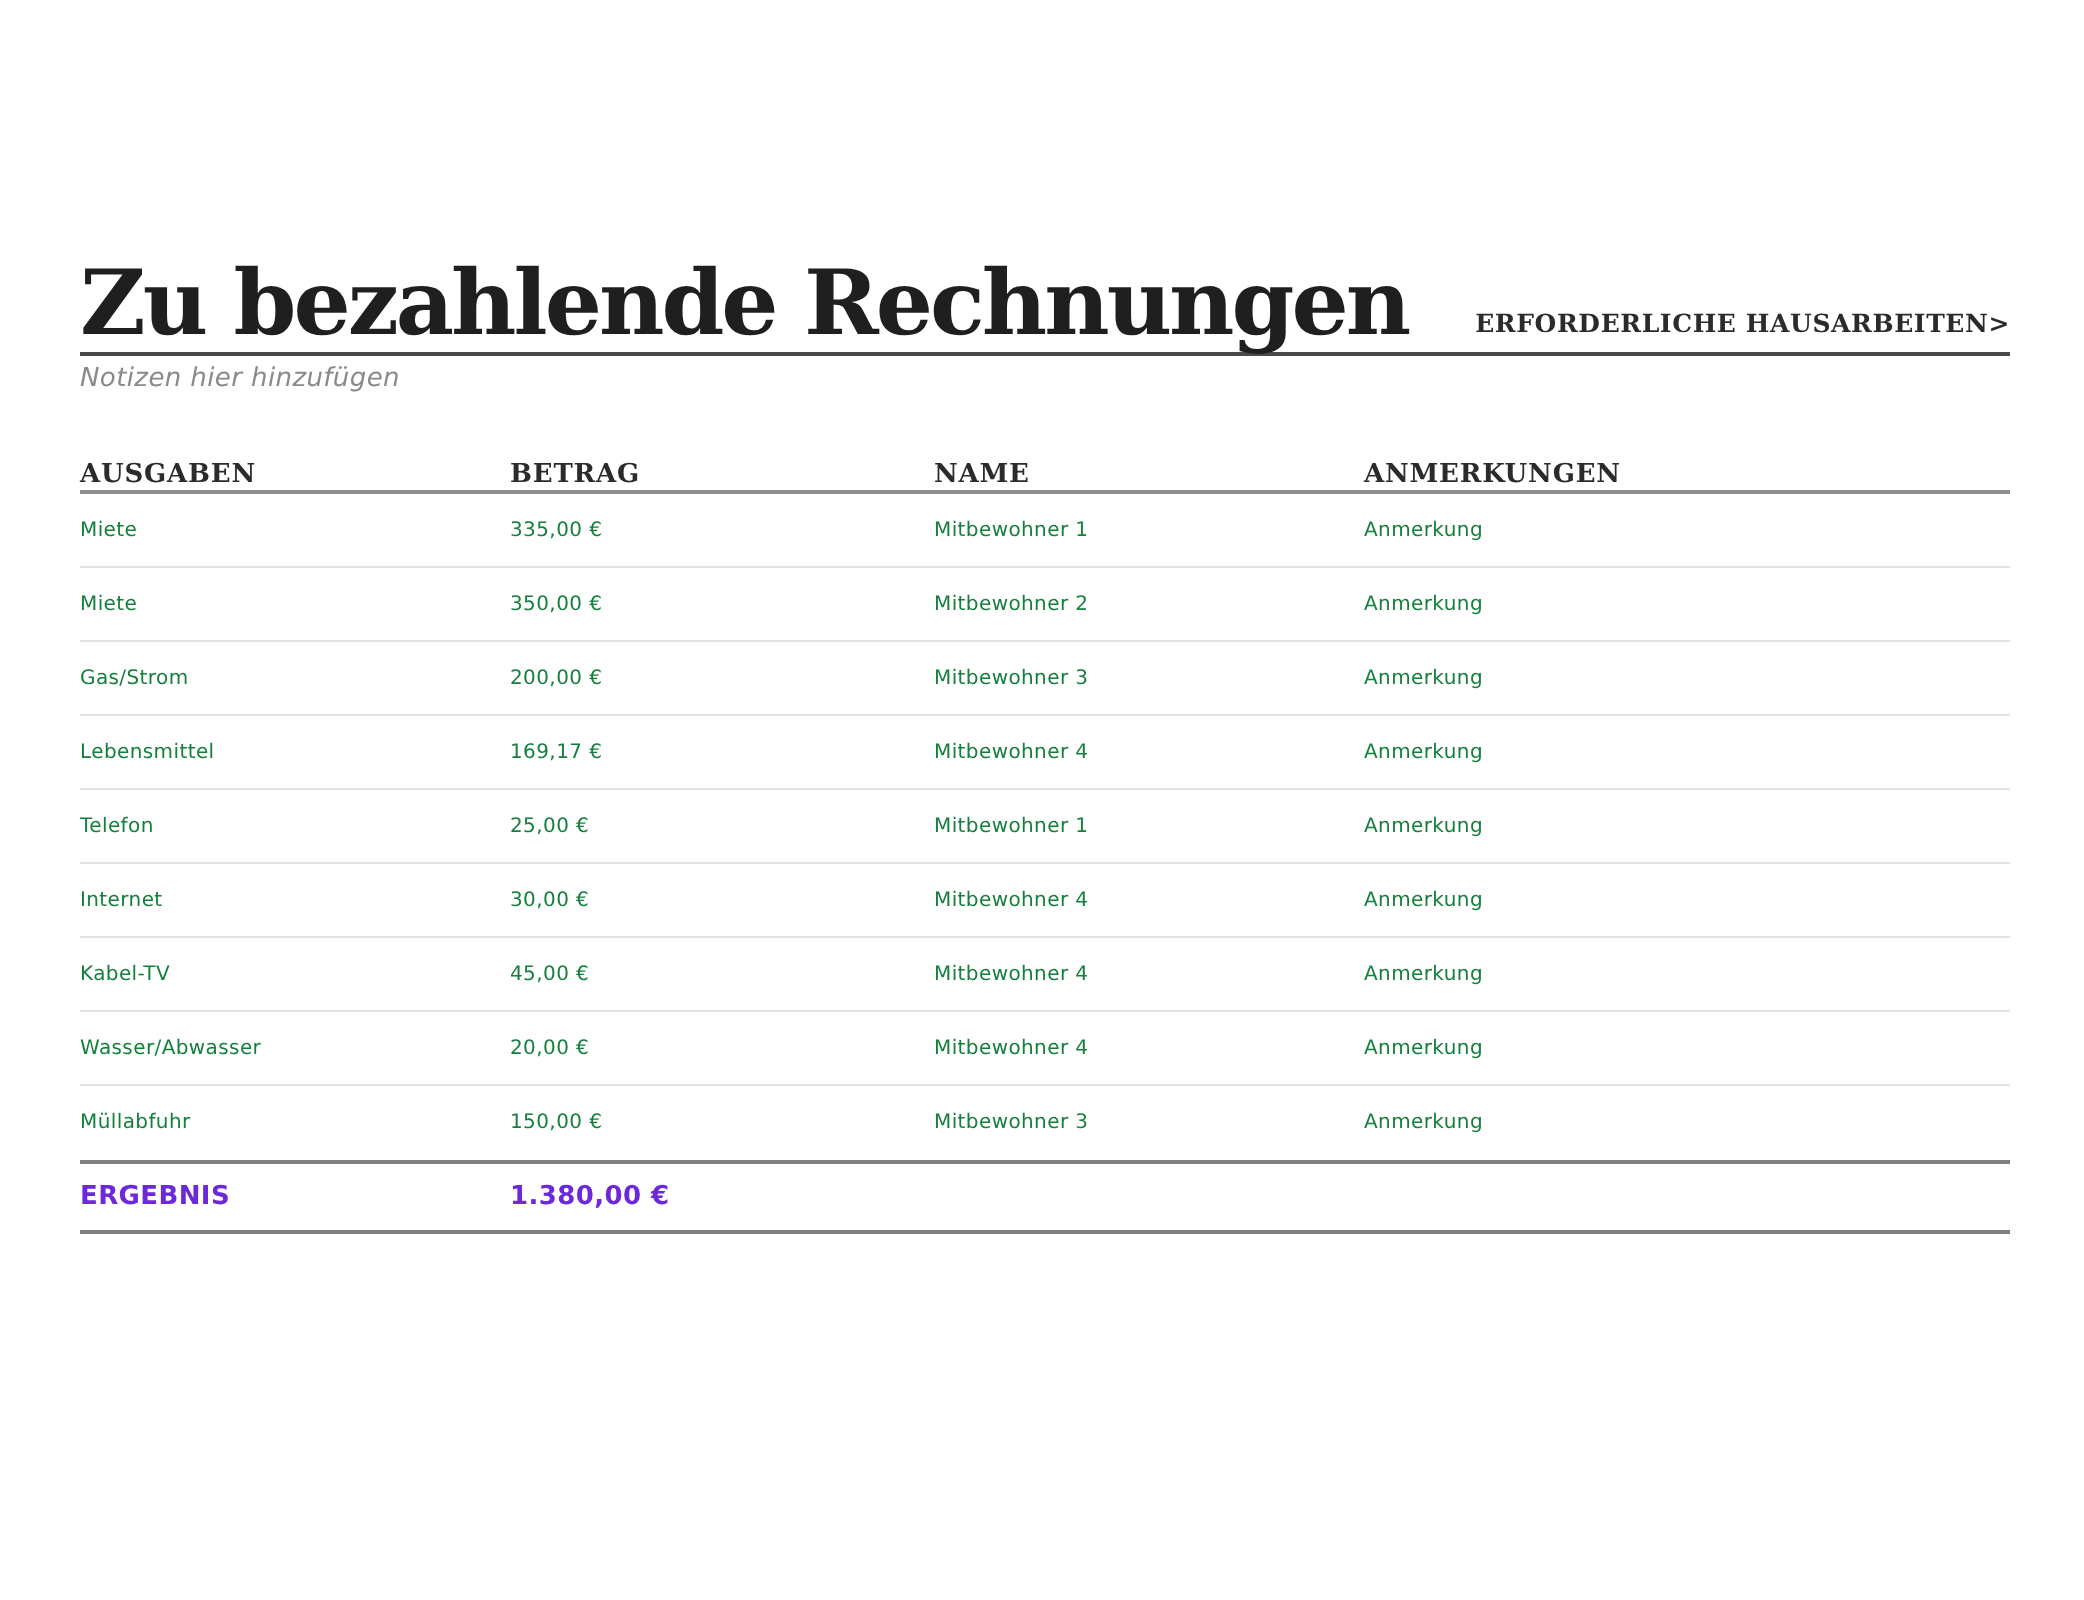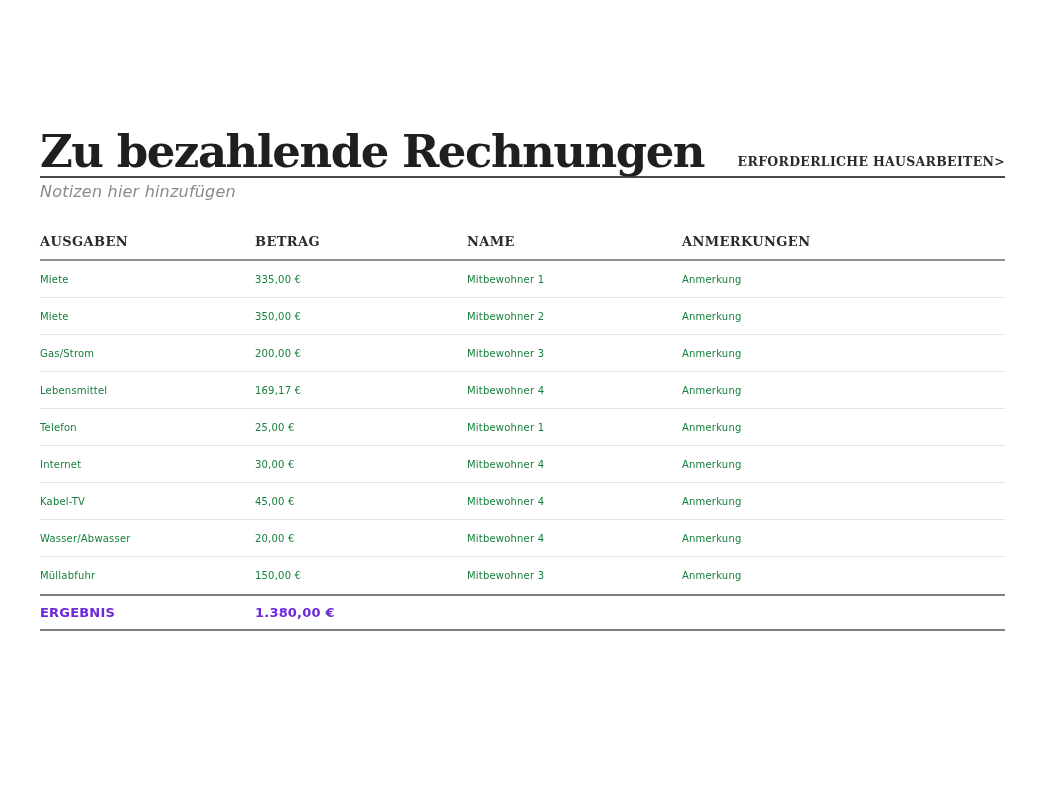--- a/index.html
+++ b/index.html
@@ -47,34 +47,34 @@
     color: #2b2b2b;
     text-decoration: none;
     cursor: pointer;
     white-space: nowrap;
   }
 
   
   .notes {
     margin-top: 4px;
     font-style: italic;
-    font-size: 16px;
+    font-size: 13px;
     color: #8a8a8a;
     letter-spacing: 0.2px;
   }
 
   
   .bills-table { margin-top: 33px; }
   .grid-row {
     display: grid;
     grid-template-columns: 215px 212px 215px 1fr;
     align-items: center;
   }
   .thead {
-    padding-bottom: 10px;
+    padding-bottom: 0;
     border-bottom: 2px solid #8f8f8f;
   }
   .th {
     font-family: "DejaVu Serif", "Liberation Serif", serif;
     font-weight: bold;
     font-size: 13px;
     letter-spacing: 0.4px;
     color: #2b2b2b;
   }
   .trow {

